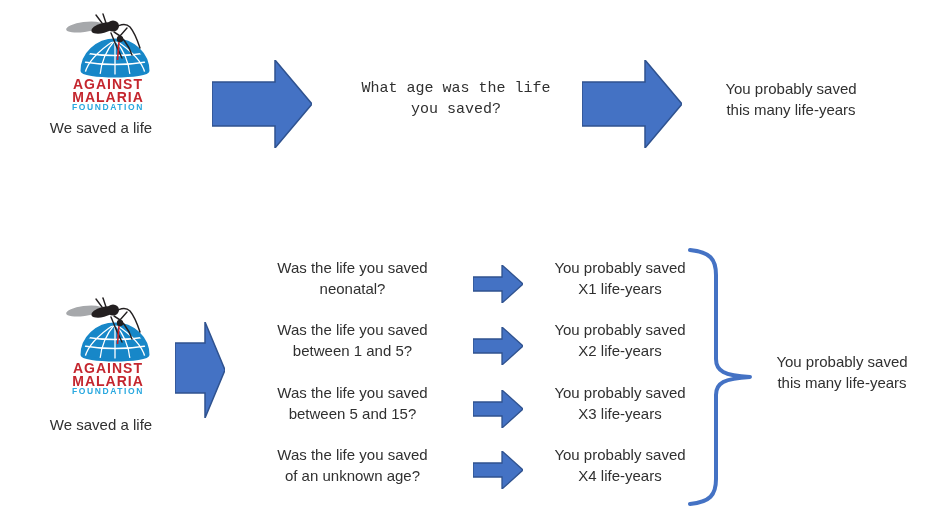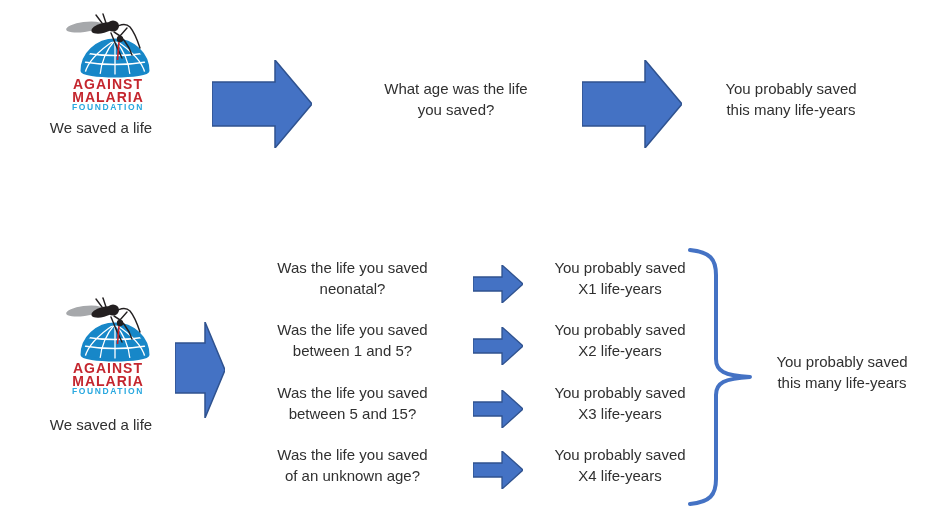--- a/index.html
+++ b/index.html
@@ -64,21 +64,21 @@
     <text x="52" y="97" text-anchor="middle" font-family="Liberation Sans, sans-serif" font-weight="bold" font-size="8.5" letter-spacing="1.6" fill="#29A8DF">FOUNDATION</text>
   </svg>
 </div>
 
 <div class="txt" style="left:25px; top:118px; width:152px;">We saved a life</div>
 
 <svg class="abs" style="left:212px; top:60px;" width="100" height="88">
   <polygon points="0,22 63,22 63,0 100,44 63,88 63,66 0,66" fill="#4472C4" stroke="#2F528F" stroke-width="1.5"></polygon>
 </svg>
 
-<div class="txt" style="left:356px; top:79px; width:200px;">What age was the life
+<div class="txt" style="left:356px; top:79px; width:200px;font-family:Liberation Mono, monospace;">What age was the life
 you saved?</div>
 
 <svg class="abs" style="left:582px; top:60px;" width="100" height="88">
   <polygon points="0,22 63,22 63,0 100,44 63,88 63,66 0,66" fill="#4472C4" stroke="#2F528F" stroke-width="1.5"></polygon>
 </svg>
 
 <div class="txt" style="left:706px; top:79px; width:170px;">You probably saved
 this many life-years</div>
 
 <div class="logo" style="left:56px; top:297px;">

